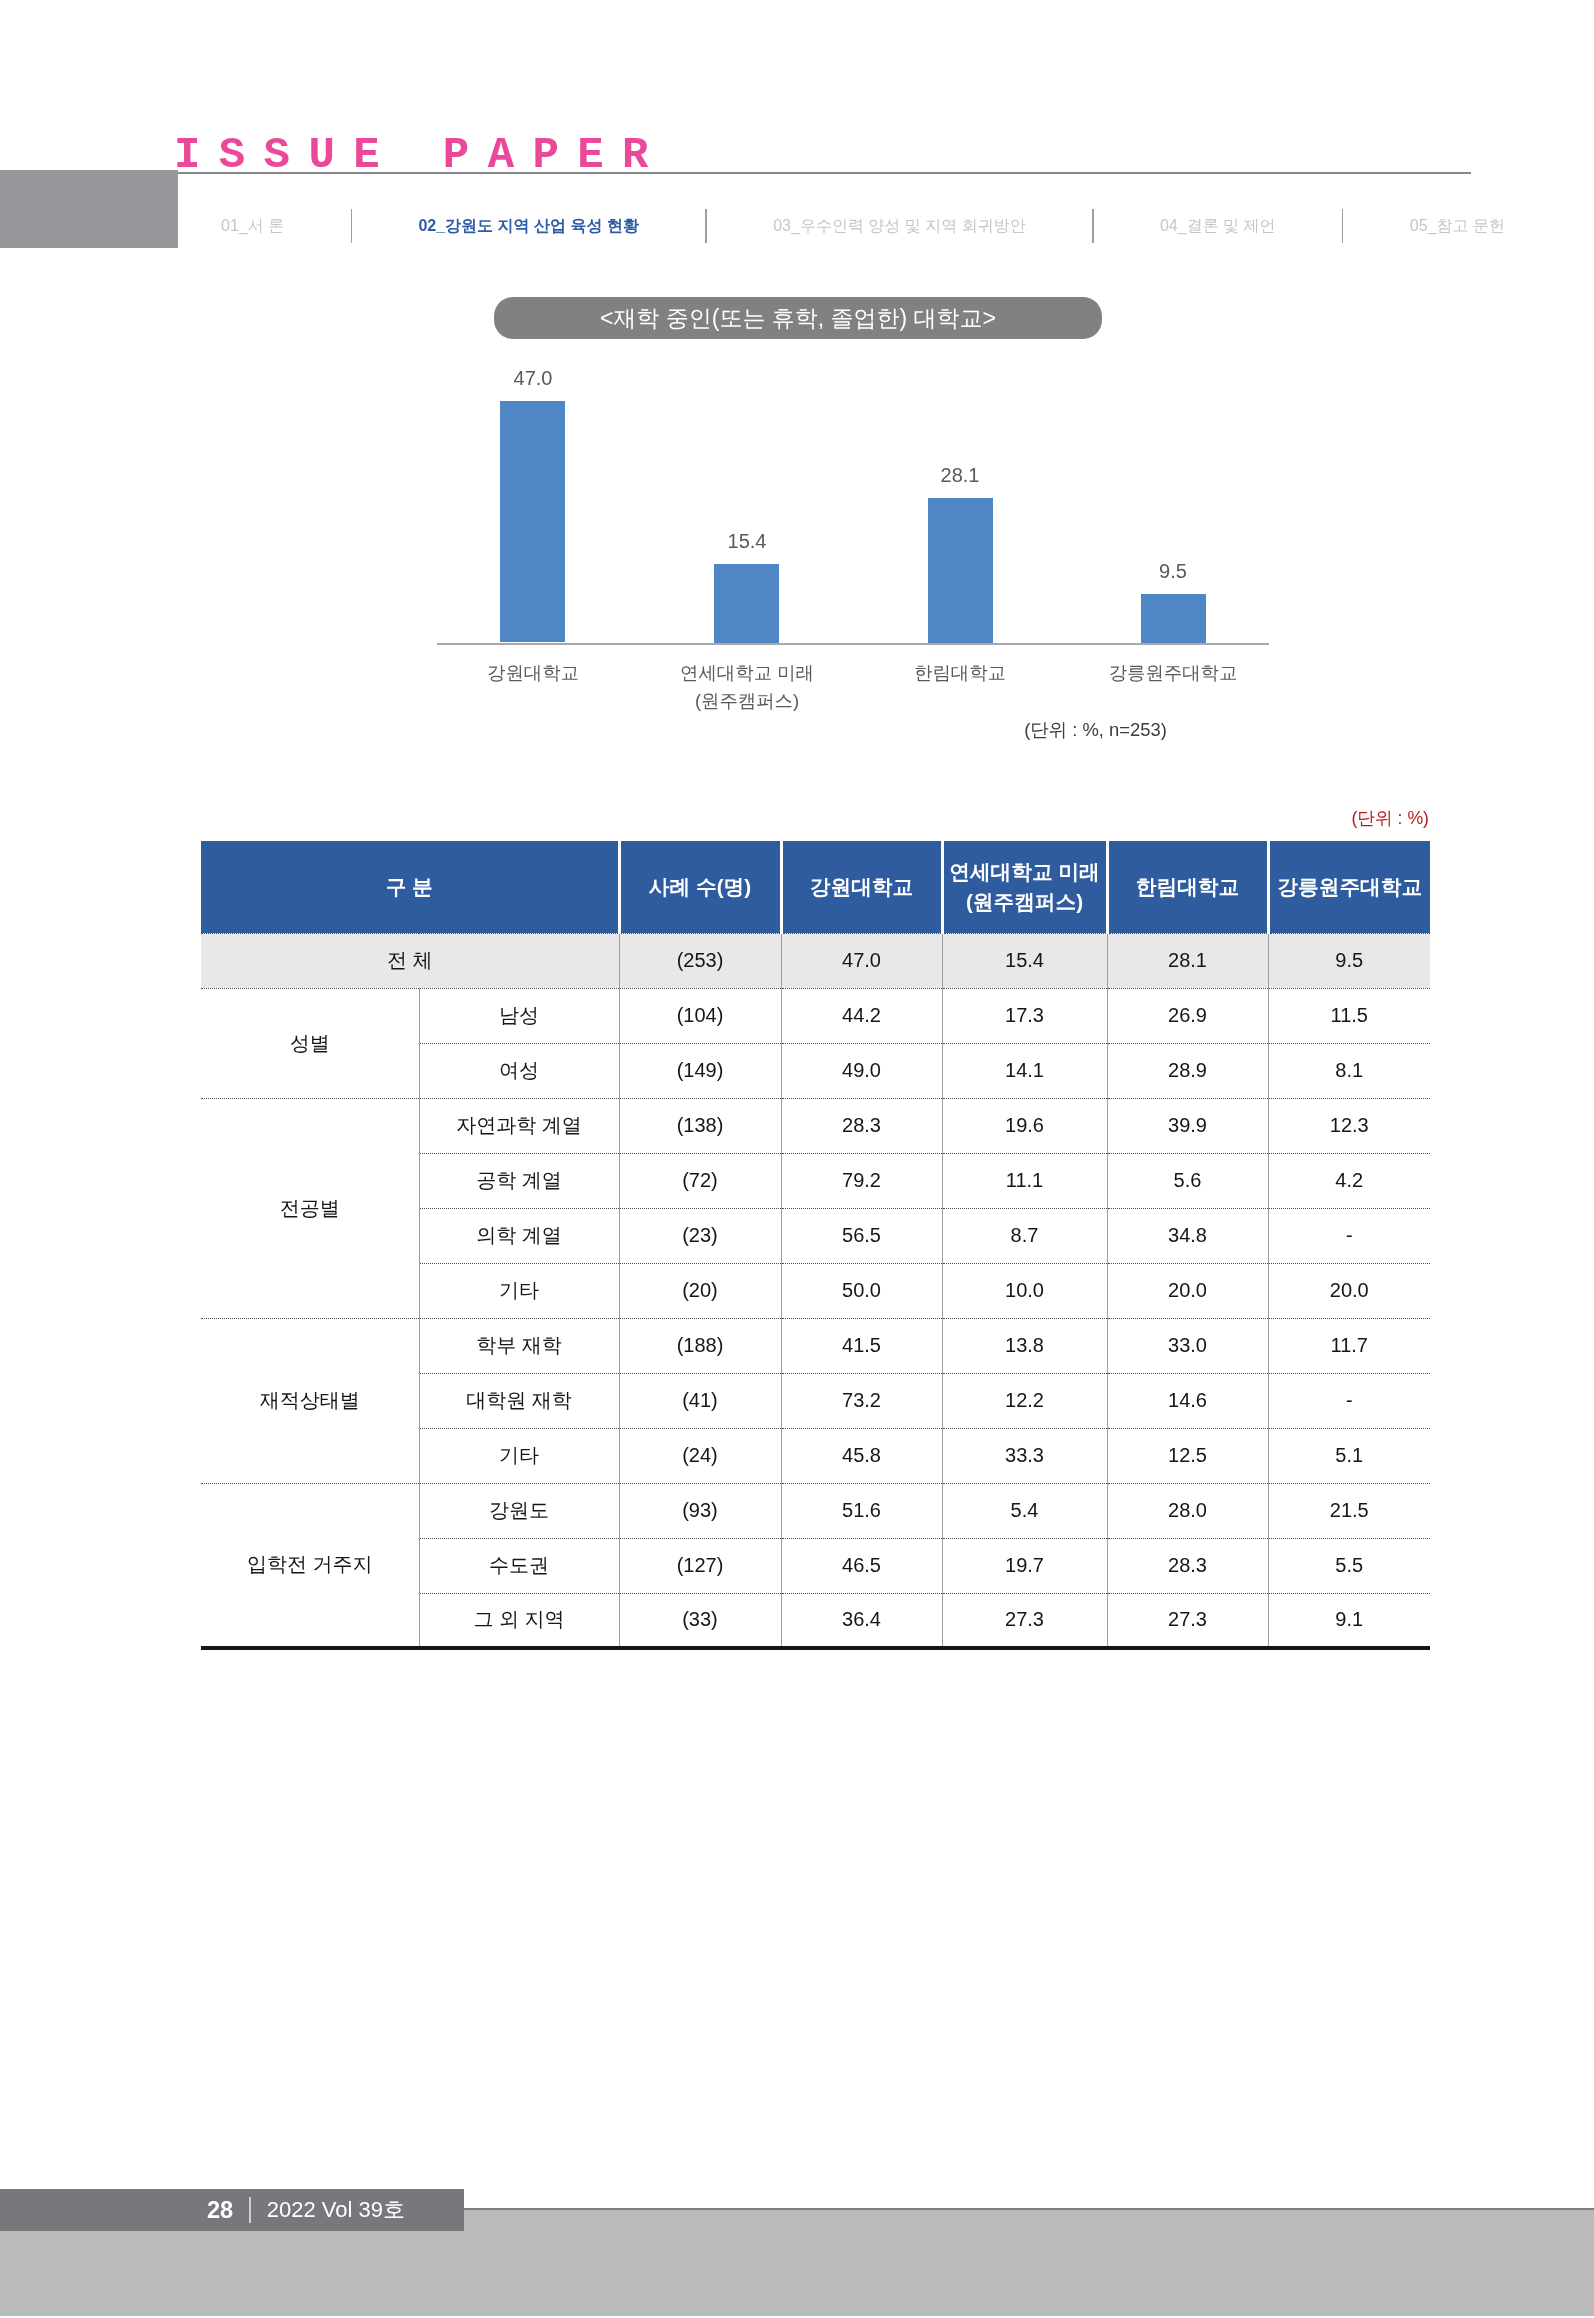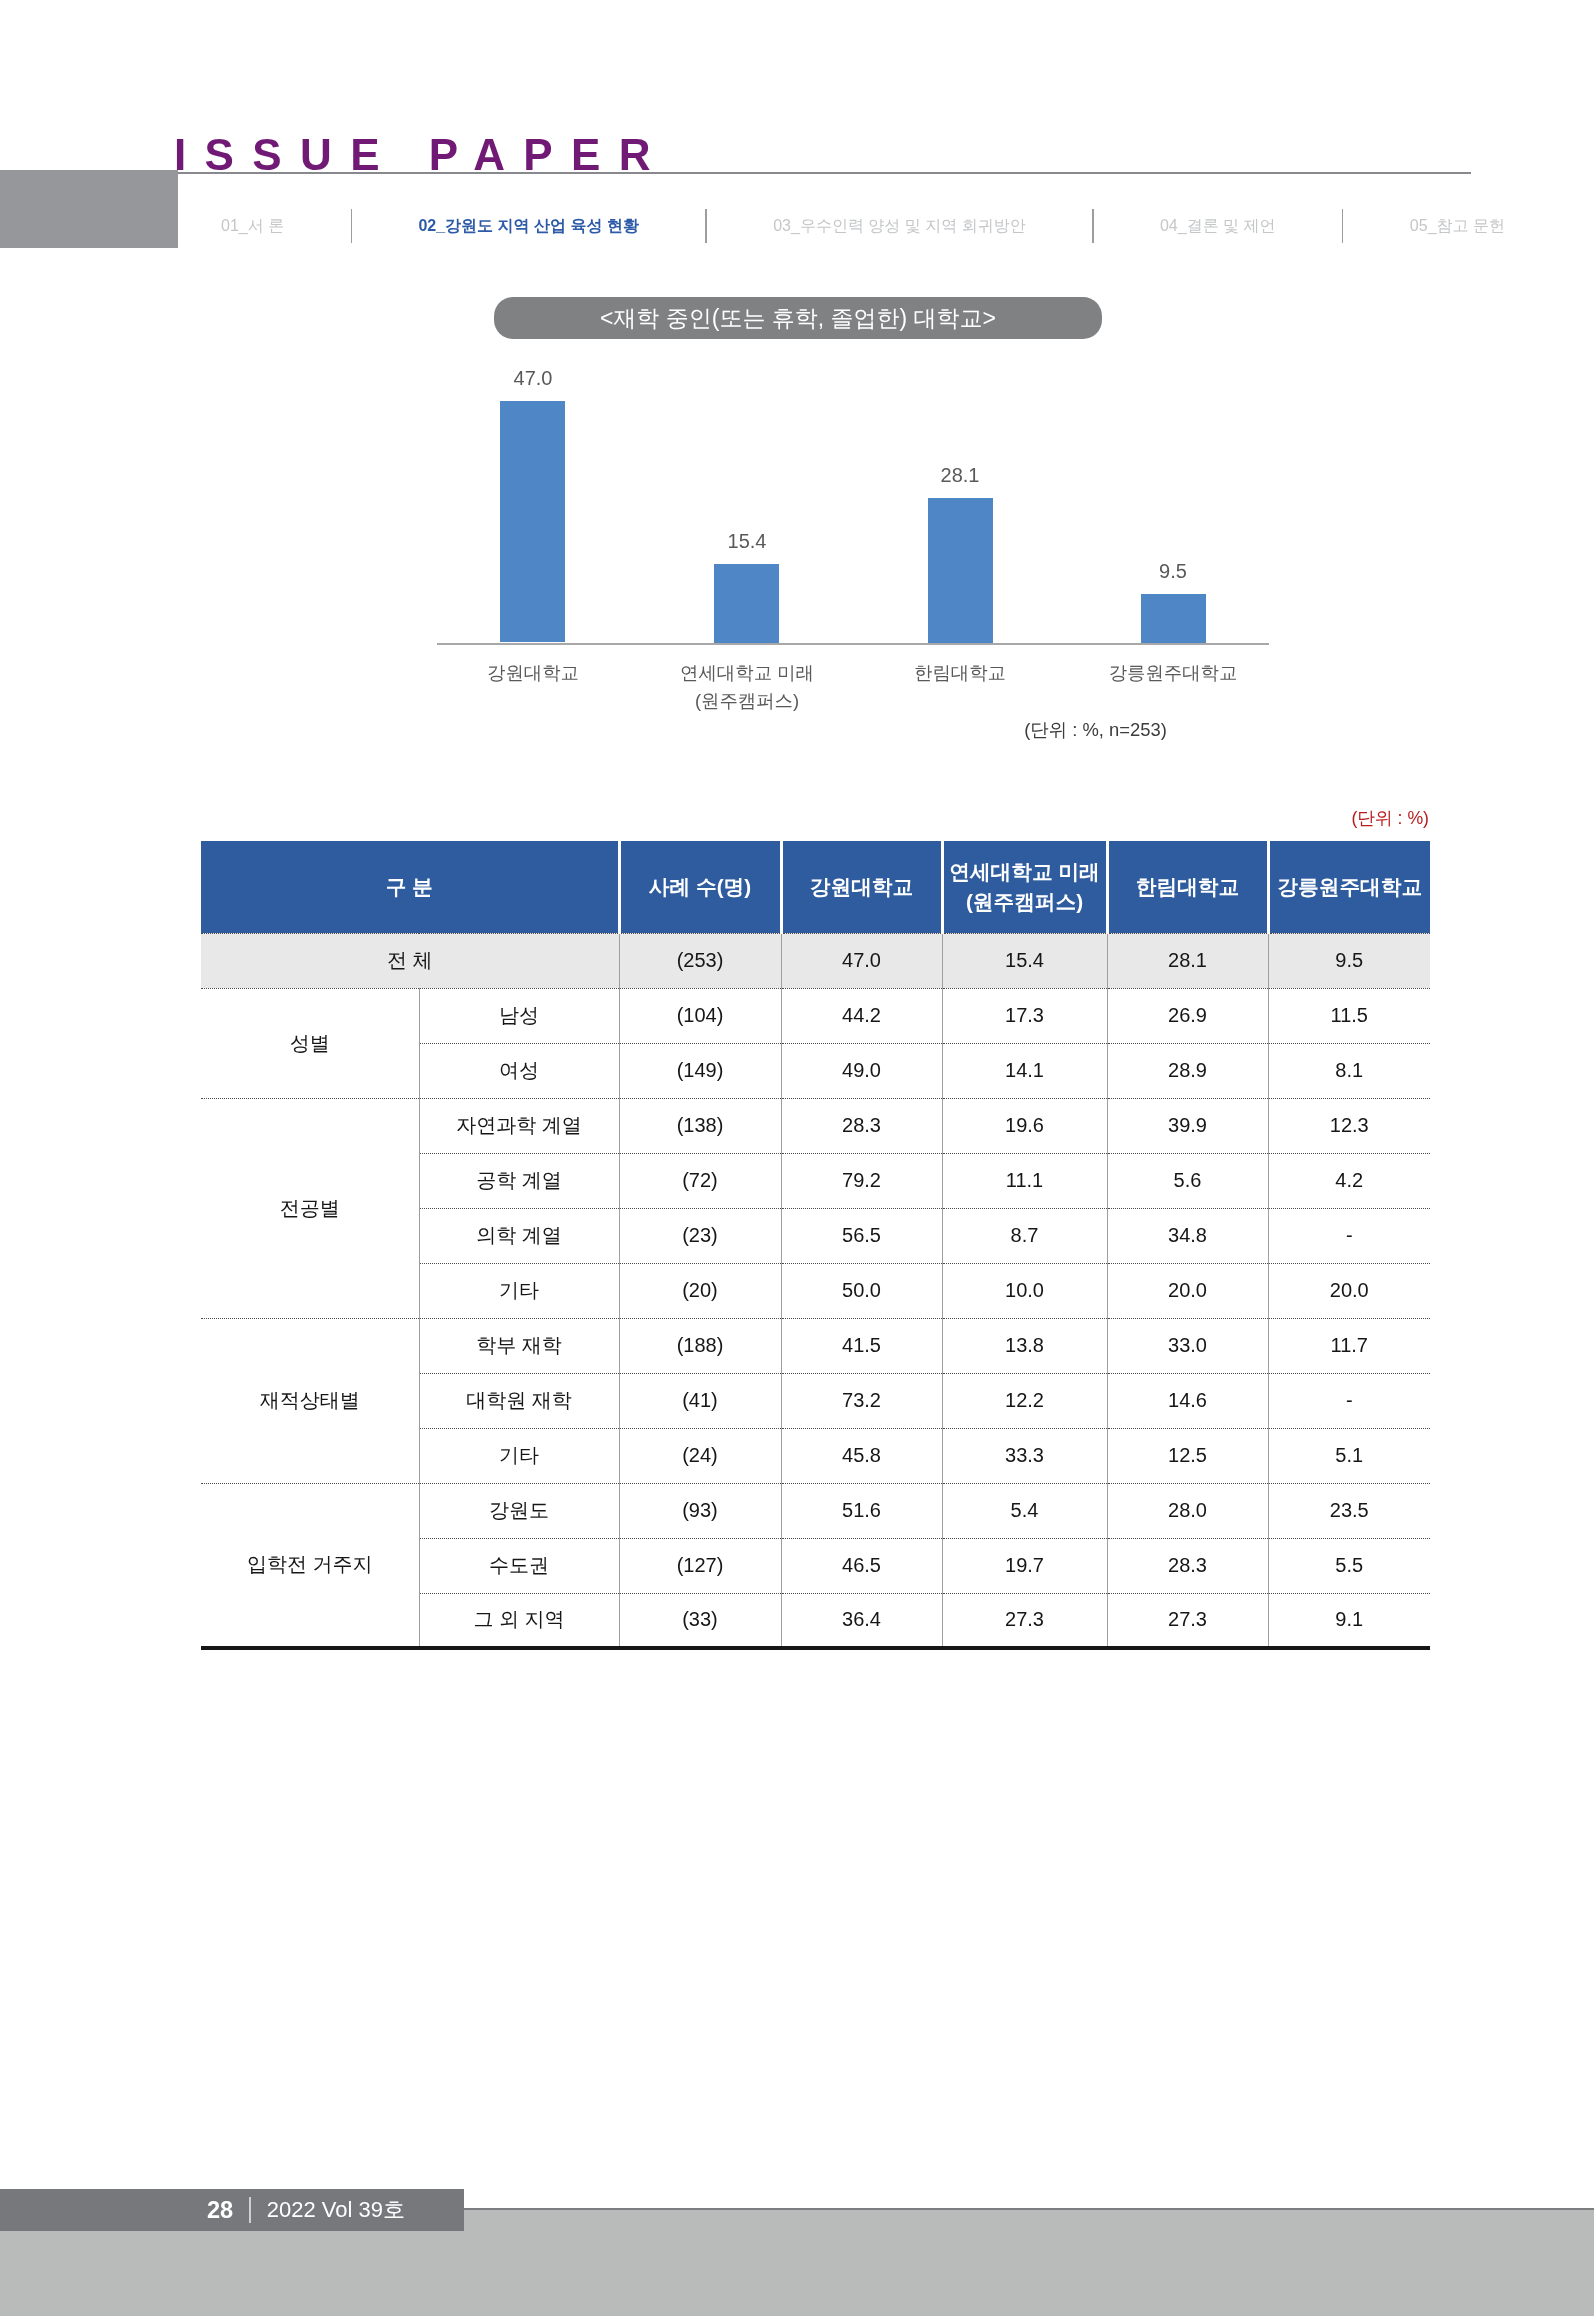--- a/index.html
+++ b/index.html
@@ -5,22 +5,23 @@
   * { margin:0; padding:0; box-sizing:border-box; }
   html,body { background:#fff; }
   .page {
     position:relative; width:1595px; height:2319px; background:#ffffff;
     font-family:"Liberation Sans", sans-serif; overflow:hidden;
   }
 
   
   .brand {
     position:absolute; left:174px; top:130px;
-    font-size:44px; font-weight:bold; letter-spacing:18.4px; color:#701a75;
+    font-size:44px; font-weight:bold; letter-spacing:18.4px; color:#ec4899;
     white-space:nowrap;
+    font-family:Liberation Mono, monospace;
   }
   .header-line { position:absolute; left:175px; top:172px; width:1296px; height:2.2px; background:#87898c; }
   .header-block { position:absolute; left:0; top:170px; width:178px; height:78px; background:#95979a; }
   .nav {
     position:absolute; left:221px; top:207px; width:1284px; height:38px;
     display:flex; align-items:center; justify-content:space-between;
   }
   .nav-item { font-size:16px; color:#c4c6c8; white-space:nowrap; }
   .nav-item.active { color:#2d5ba7; font-weight:bold; }
   .nav-sep { width:1.5px; height:34px; background:#9b9da0; }
@@ -230,21 +231,21 @@
           <td>12.5</td>
           <td>5.1</td>
         </tr>
         <tr>
           <td class="group-label" rowspan="3">입학전 거주지</td>
           <td class="sub-label">강원도</td>
           <td>(93)</td>
           <td>51.6</td>
           <td>5.4</td>
           <td>28.0</td>
-          <td>23.5</td>
+          <td>21.5</td>
         </tr>
         <tr>
           <td class="sub-label">수도권</td>
           <td>(127)</td>
           <td>46.5</td>
           <td>19.7</td>
           <td>28.3</td>
           <td>5.5</td>
         </tr>
         <tr>

